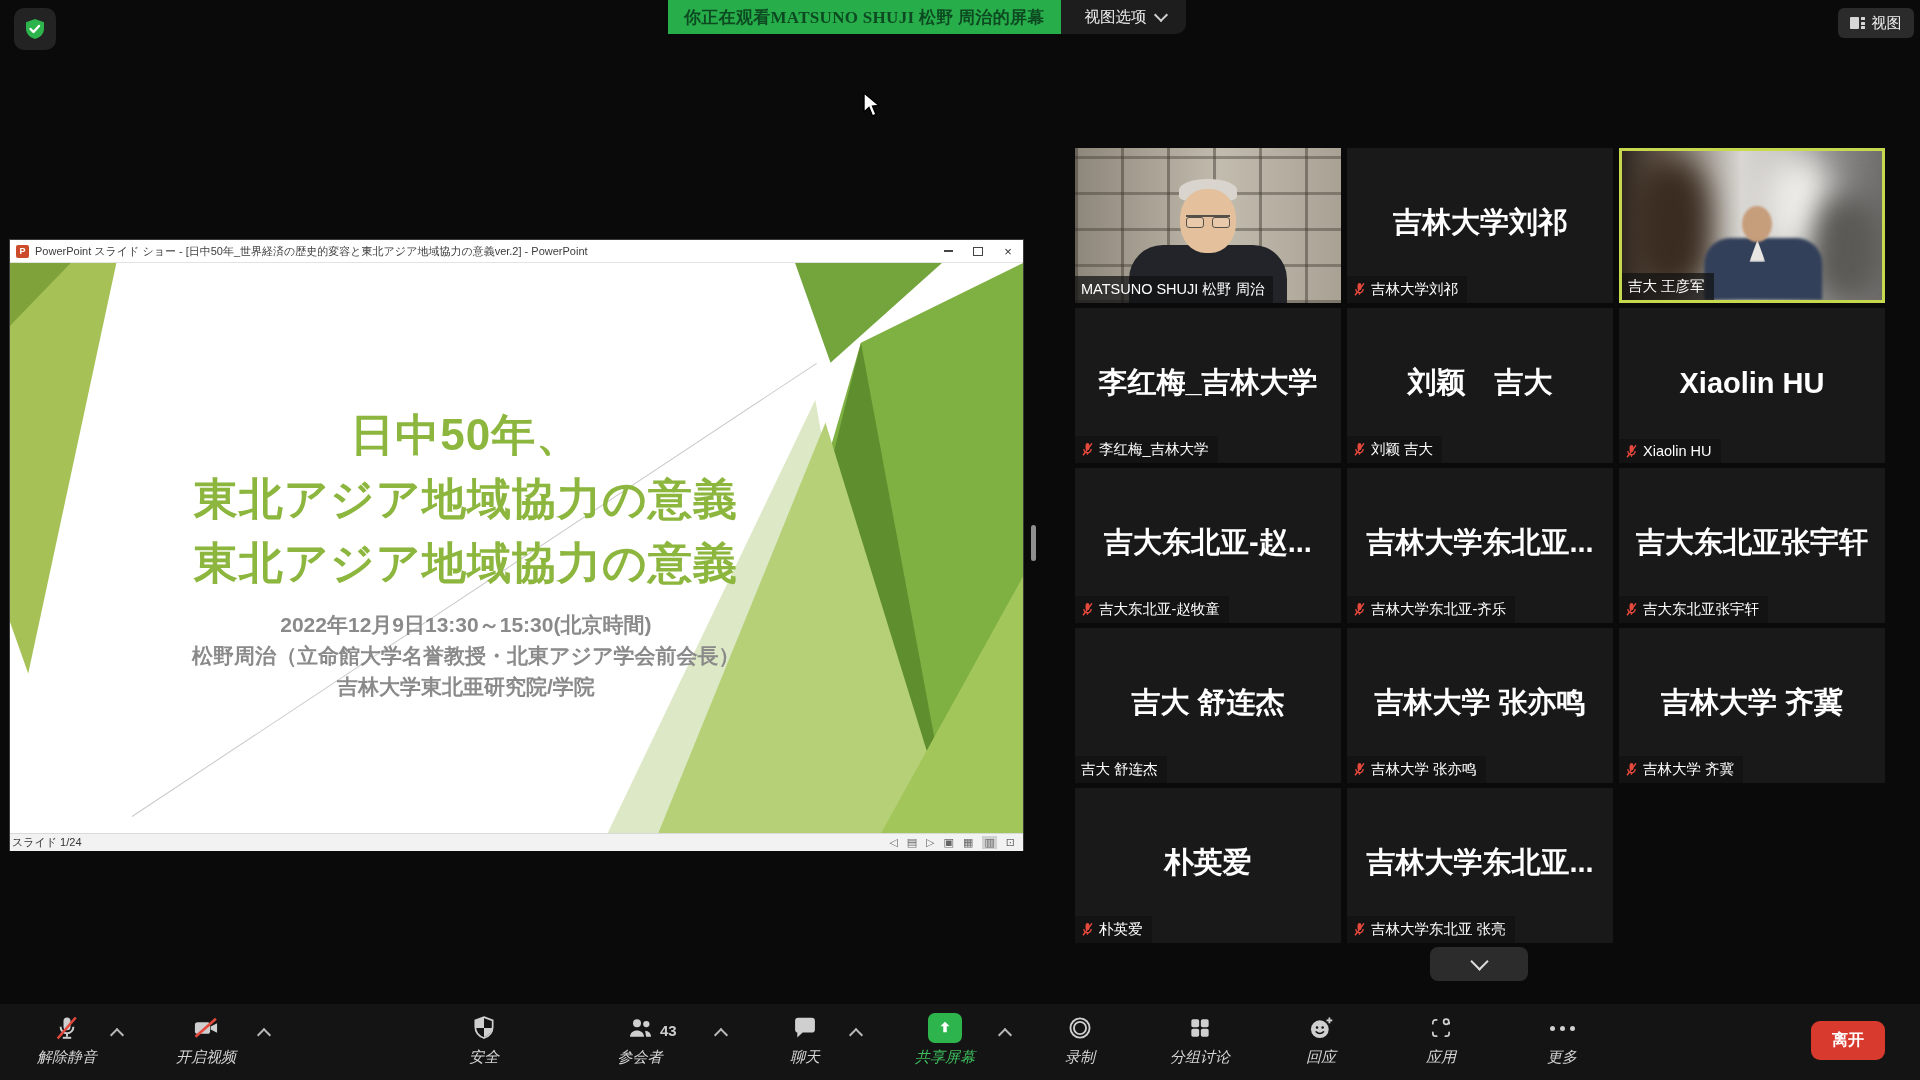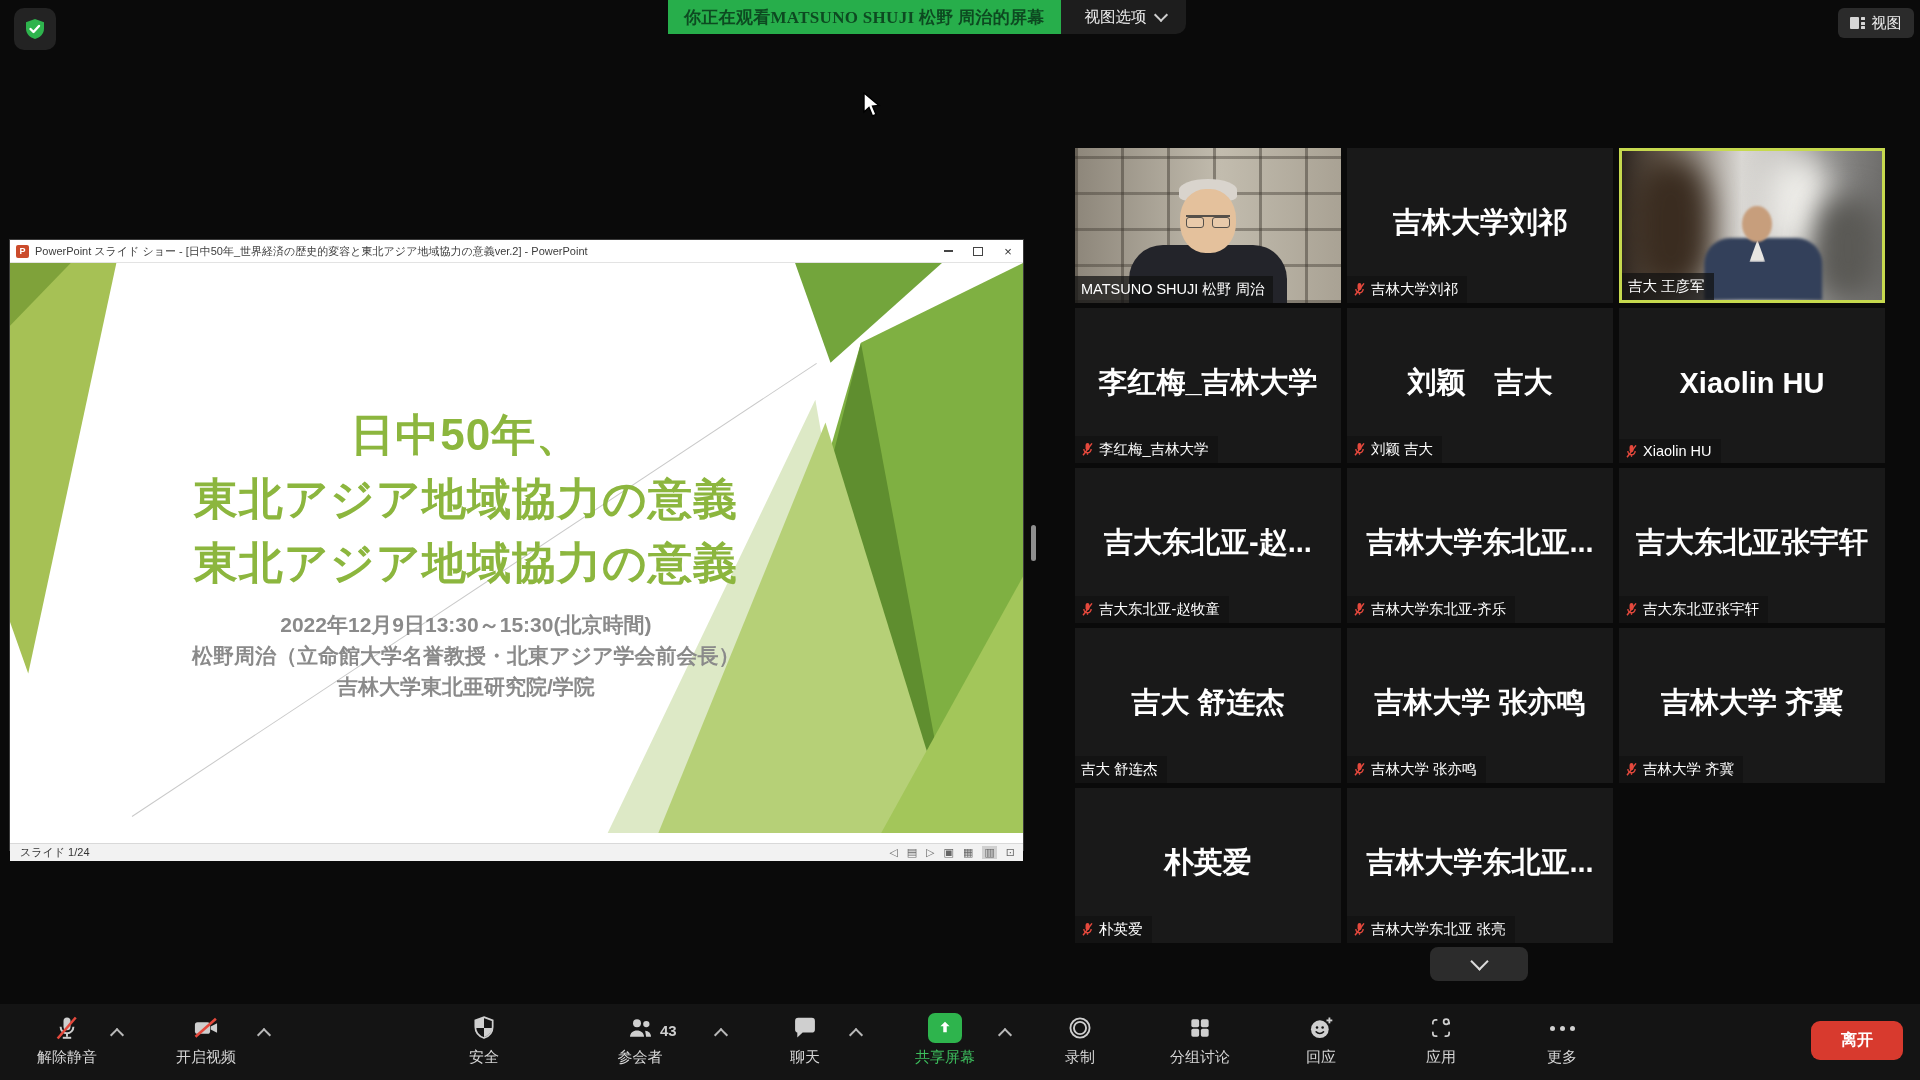--- a/index.html
+++ b/index.html
@@ -38,21 +38,21 @@
   .s-left{background:#a6c155;clip-path:polygon(0 0,10.5% 0,1.8% 72%,0 63%);}
   .s-tr{background:#73a53c;clip-path:polygon(77.5% 0,92% 0,81% 17.5%);}
   .w-band{background:#7fb042;clip-path:polygon(84% 14%,100% 0%,100% 100%,70% 100%);}
   .w-dark{background:#5f8e2f;clip-path:polygon(84% 14%,93% 100%,72% 100%);}
   .w-pale{background:#dde9c6;clip-path:polygon(59% 100%,79.5% 24%,87% 100%);}
   .w-light{background:#b6d077;clip-path:polygon(64% 100%,80.5% 28%,93% 100%);}
   .w-lime{background:#a3c65a;clip-path:polygon(100% 55%,100% 100%,86% 100%);}
   .s-line{position:absolute;left:12%;top:97%;width:81%;height:1px;background:#c9c9c9;transform:rotate(-33.5deg);transform-origin:left center;}
   .slide-title{position:absolute;left:0;top:140px;width:90%;text-align:center;z-index:5;color:#8cb63e;font-size:44px;font-weight:bold;line-height:64px;letter-spacing:1px;}
   .slide-sub{position:absolute;left:0;top:346px;width:90%;text-align:center;z-index:5;color:#8a8a8a;font-size:21px;font-weight:bold;line-height:31px;}
-  .ppt-status{height:17px;background:#f2f2f2;border-top:1px solid #d9d9d9;display:flex;align-items:center;font-size:11px;color:#333;padding:0 10px;position:relative;margin-top:10px;}
+  .ppt-status{height:17px;background:#f2f2f2;border-top:1px solid #d9d9d9;display:flex;align-items:center;font-size:11px;color:#333;padding:0 2px;position:relative;}
   .ppt-status-icons{position:absolute;right:8px;top:0;height:17px;display:flex;align-items:center;gap:9px;color:#666;font-size:11px;}
   .ppt-status-icons .hl{background:#d0d0d0;padding:0 2px;}
   
   .divider{position:absolute;left:1031px;top:525px;width:5px;height:36px;border-radius:3px;background:#8f8f8f;}
   
   .grid{position:absolute;left:1075px;top:148px;width:810px;display:grid;grid-template-columns:repeat(3,266px);grid-auto-rows:155px;gap:5px 6px;}
   .tile{position:relative;background:#191919;overflow:hidden;box-sizing:border-box;}
   .tile.active{border:3px solid #c6d94e;}
   .tile-center{position:absolute;left:0;right:0;top:50%;transform:translateY(-58%);text-align:center;color:#fff;font-weight:bold;font-size:29px;white-space:nowrap;}
   .tile-label{position:absolute;left:0;bottom:0;max-width:96%;background:rgba(16,16,16,.72);color:#fff;font-size:14.5px;display:flex;align-items:center;gap:5px;padding:4px 9px 4px 6px;white-space:nowrap;overflow:hidden;}
@@ -77,29 +77,29 @@
   .v2-collar{position:absolute;bottom:38px;left:49%;width:16px;height:22px;background:#e8e6e2;clip-path:polygon(50% 0,100% 100%,0 100%);filter:blur(1px);}
   
   .avatar-box{position:absolute;left:50%;top:50%;transform:translate(-50%,-54%);width:92px;height:112px;background:#dcd9d1;border-radius:2px;}
   .avatar-head{position:absolute;left:50%;top:20px;transform:translateX(-50%);width:32px;height:32px;background:#c3bfb1;border-radius:50%;}
   .avatar-body{position:absolute;left:50%;bottom:10px;transform:translateX(-50%);width:66px;height:42px;background:#c3bfb1;border-radius:50% 50% 8% 8%;}
   
   .scroll-btn{position:absolute;left:1430px;top:947px;width:98px;height:34px;background:#2c2c2c;border-radius:8px;display:flex;align-items:center;justify-content:center;}
   .scroll-btn .dn{width:11px;height:11px;border-left:2.4px solid #dcdcdc;border-bottom:2.4px solid #dcdcdc;transform:rotate(-45deg);margin-top:-5px;}
   
   .toolbar{position:absolute;left:0;top:1004px;width:1920px;height:76px;background:#141414;}
-  .tb{position:absolute;top:8px;transform:translateX(-50%);display:flex;flex-direction:column;align-items:center;gap:4px;color:#d6d6d6;font-size:15px;white-space:nowrap;}
+  .tb{position:absolute;top:8px;transform:translateX(-50%);display:flex;flex-direction:column;align-items:center;gap:4px;color:#d6d6d6;font-size:15px;white-space:nowrap;font-style:italic;}
   .tb-ico{height:32px;display:flex;align-items:center;justify-content:center;}
   .tb-green .tb-lbl{color:#3dbd5d;}
   .share-sq{width:34px;height:30px;background:#2eb44d;border-radius:7px;display:flex;align-items:center;justify-content:center;}
   .chev-up{position:absolute;width:8px;height:8px;border-left:2px solid #b9b9b9;border-top:2px solid #b9b9b9;transform:rotate(45deg);}
   .pcount{position:absolute;left:660px;top:18px;color:#cfcfcf;font-size:15px;font-weight:bold;}
   .dots3{display:flex;gap:5px;}
   .dots3 i{width:5px;height:5px;border-radius:50%;background:#cfcfcf;}
-  .leave-btn{position:absolute;left:1811px;top:17px;width:92px;height:39px;background:#d83a2e;border-radius:9px;color:#fff;font-size:16px;font-weight:bold;display:flex;align-items:center;justify-content:center;}
+  .leave-btn{position:absolute;left:1811px;top:17px;width:74px;height:39px;background:#d83a2e;border-radius:9px;color:#fff;font-size:16px;font-weight:bold;display:flex;align-items:center;justify-content:center;}
 </style>
 </head>
 <body>
 
 <div class="shield-btn">
   <svg width="24" height="24" viewBox="0 0 24 24">
     <path d="M12 2l9 3.2v6.3c0 5.4-3.8 9-9 10.5-5.2-1.5-9-5.1-9-10.5V5.2z" fill="#2eb44d"></path>
     <path d="M7.5 12l3 3 5.5-6" fill="none" stroke="#ffffff" stroke-width="2.4" stroke-linecap="round" stroke-linejoin="round"></path>
   </svg>
 </div>

